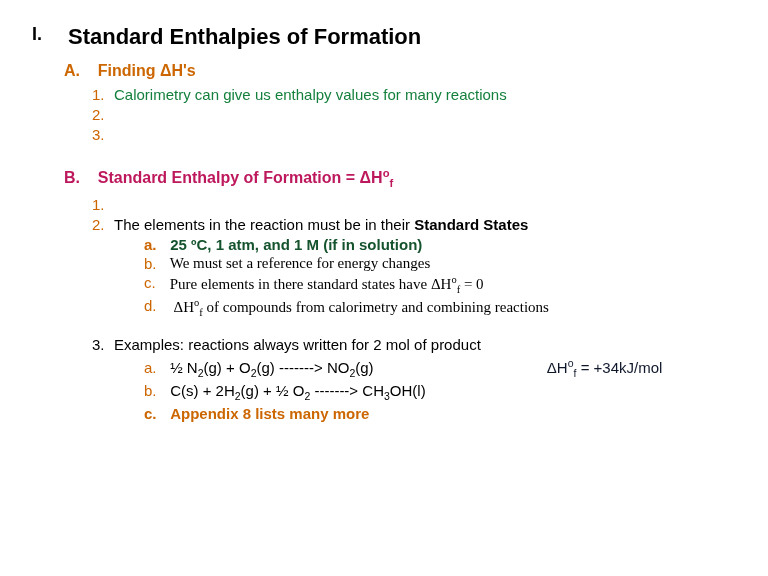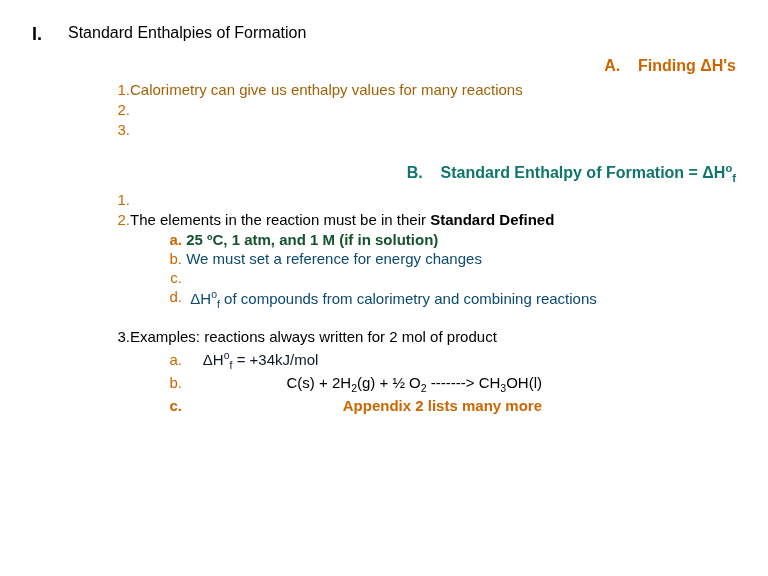--- a/index.html
+++ b/index.html
@@ -16,53 +16,52 @@
       display: flex;
       align-items: flex-start;
       margin-bottom: 12px;
     }
     .roman-num {
       font-size: 18px;
       font-weight: bold;
       min-width: 36px;
     }
     .heading-text {
-      font-size: 16px;
-      font-weight: normal;
+      font-size: 22px;
+      font-weight: bold;
     }
     .section-a, .section-b {
-      margin-left: 48px;
+      margin-left: 32px;
       margin-bottom: 10px;
-      text-align: right;
     }
     .alpha-label {
       font-size: 16px;
       font-weight: bold;
       color: #cc6600;
       margin-bottom: 6px;
     }
     .alpha-label.blue {
-      color: #0f766e;
+      color: #be185d;
     }
     .numbered-list {
       margin-left: 28px;
       margin-bottom: 6px;
     }
     .num-item {
       display: flex;
       align-items: flex-start;
       margin-bottom: 3px;
     }
     .num-label {
       min-width: 22px;
       color: #cc6600;
       font-weight: normal;
     }
     .num-text {
-      color: #a16207;
+      color: #15803d;
     }
     .num-text.black {
       color: #000;
     }
     .sub-list {
       margin-left: 52px;
       margin-bottom: 4px;
     }
     .sub-item {
       display: flex;
@@ -74,21 +73,22 @@
       color: #cc6600;
       font-weight: bold;
     }
     .sub-label.normal {
       font-weight: normal;
     }
     .sub-text {
       color: #14532d;
     }
     .sub-text.black {
-      color: #0c4a6e;
+      color: #000000;
+      font-family: Liberation Serif, serif;
     }
     .sub-text.bold {
       font-weight: bold;
     }
     sup { font-size: 0.7em; }
     sub { font-size: 0.7em; }
     .spacer { height: 14px; }
     .reaction-table {
       margin-left: 52px;
       margin-top: 4px;
@@ -164,73 +164,77 @@
 
     <div class="numbered-list">
 
       <div class="num-item">
         <span class="num-label">1.</span>
       </div>
 
       <div class="num-item">
         <span class="num-label">2.</span>
         <span class="num-text black">
-          The elements in the reaction must be in their <strong>Standard Defined</strong>
+          The elements in the reaction must be in their <strong>Standard States</strong>
         </span>
       </div>
 
       <div class="sub-list">
 
         <div class="sub-item">
           <span class="sub-label bold">a.</span>
           <span class="sub-text bold">&nbsp;25 ºC, 1 atm, and 1 M (if in solution)</span>
         </div>
 
         <div class="sub-item">
           <span class="sub-label normal">b.</span>
           <span class="sub-text black">&nbsp;We must set a reference for energy changes</span>
         </div>
 
         <div class="sub-item">
           <span class="sub-label normal">c.</span>
+          <span class="sub-text black">&nbsp;Pure elements in there standard states have ΔH<sup>o</sup><sub>f</sub> = 0</span>
         </div>
 
         <div class="sub-item">
           <span class="sub-label normal">d.</span>
           <span class="sub-text black">&nbsp;&nbsp;ΔH<sup>o</sup><sub>f</sub> of compounds from calorimetry and combining reactions</span>
         </div>
       </div>
 
       <div class="spacer"></div>
 
       <div class="num-item">
         <span class="num-label" style="color:#000;">3.</span>
         <span class="num-text black">Examples: reactions always written for 2 mol of product</span>
       </div>
 
       <div class="reaction-table">
 
         <div class="reaction-row">
           <span class="react-label">a.</span>
+          <span class="react-equation">
+            &nbsp;½ N<sub>2</sub>(g)  +  O<sub>2</sub>(g)  -------&gt;  NO<sub>2</sub>(g)
+          </span>
           <span class="react-dh">
             &nbsp;&nbsp;&nbsp;&nbsp;&nbsp;ΔH<sup>o</sup><sub>f</sub> = +34kJ/mol
           </span>
         </div>
 
         <div class="reaction-row">
           <span class="react-label">b.</span>
           <span class="react-equation">
             &nbsp;C(s)  +  2H<sub>2</sub>(g)  +  ½ O<sub>2</sub>  -------&gt;  CH<sub>3</sub>OH(l)
           </span>
         </div>
 
         <div class="reaction-row">
           <span class="react-label bold" style="color:#cc6600;font-weight:bold;">c.</span>
           <span class="react-equation bold">
-            &nbsp;<strong>Appendix 2 lists many more</strong>
+            &nbsp;<strong>Appendix 8 lists many more</strong>
           </span>
         </div>
       </div>
 
     </div>
   </div>
 
 </div>
 
 </body></html>

